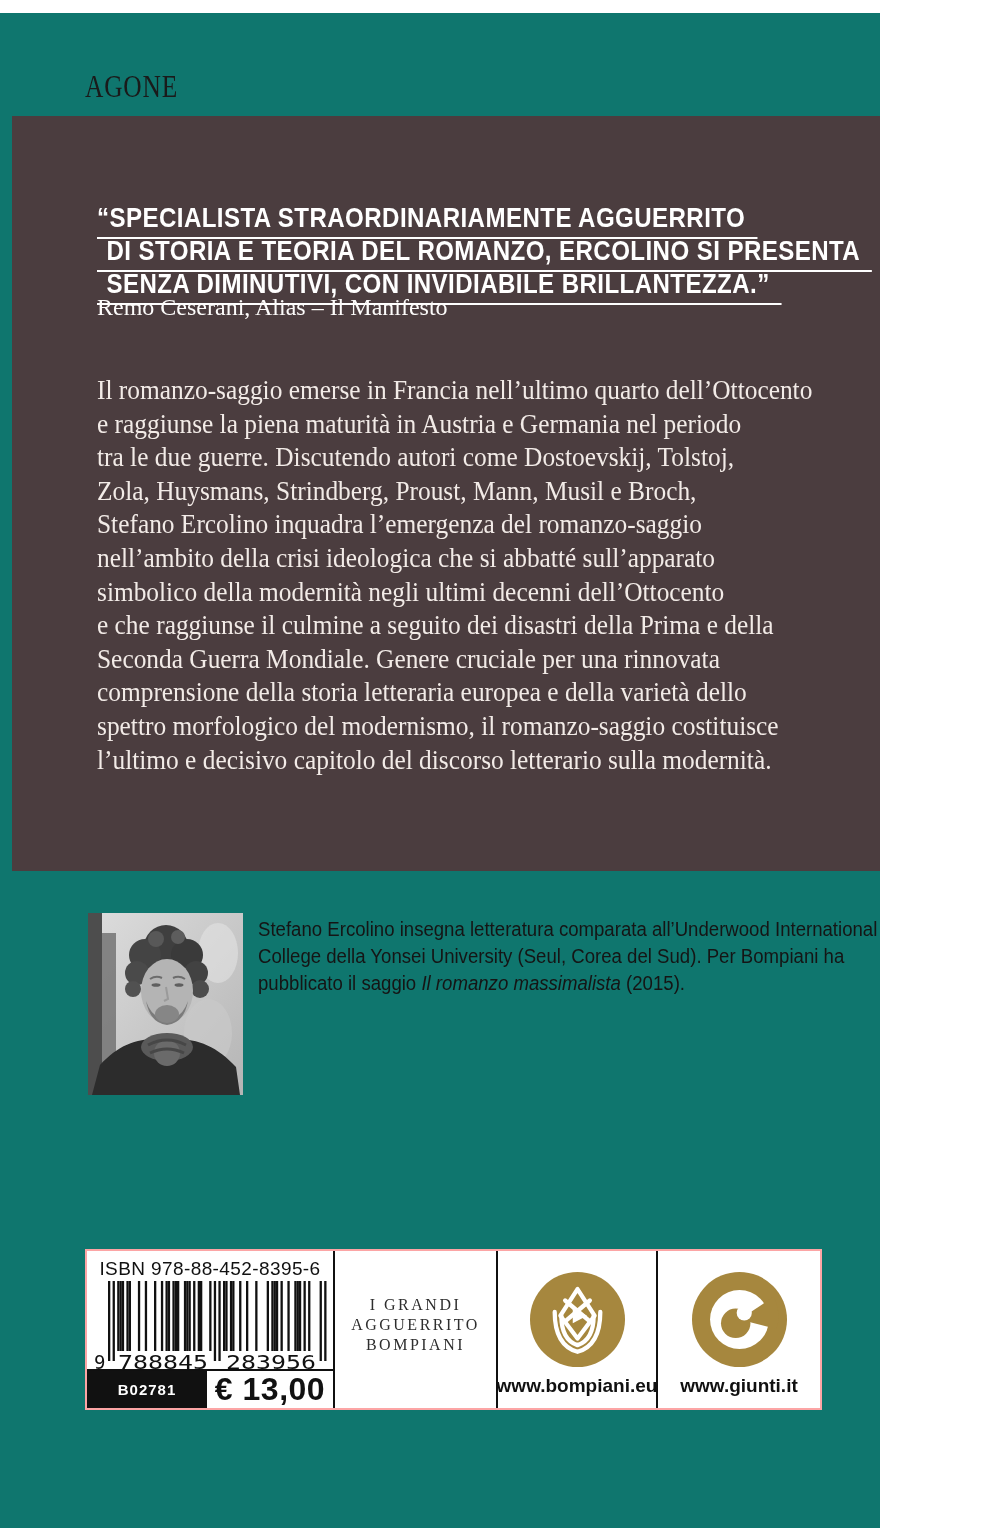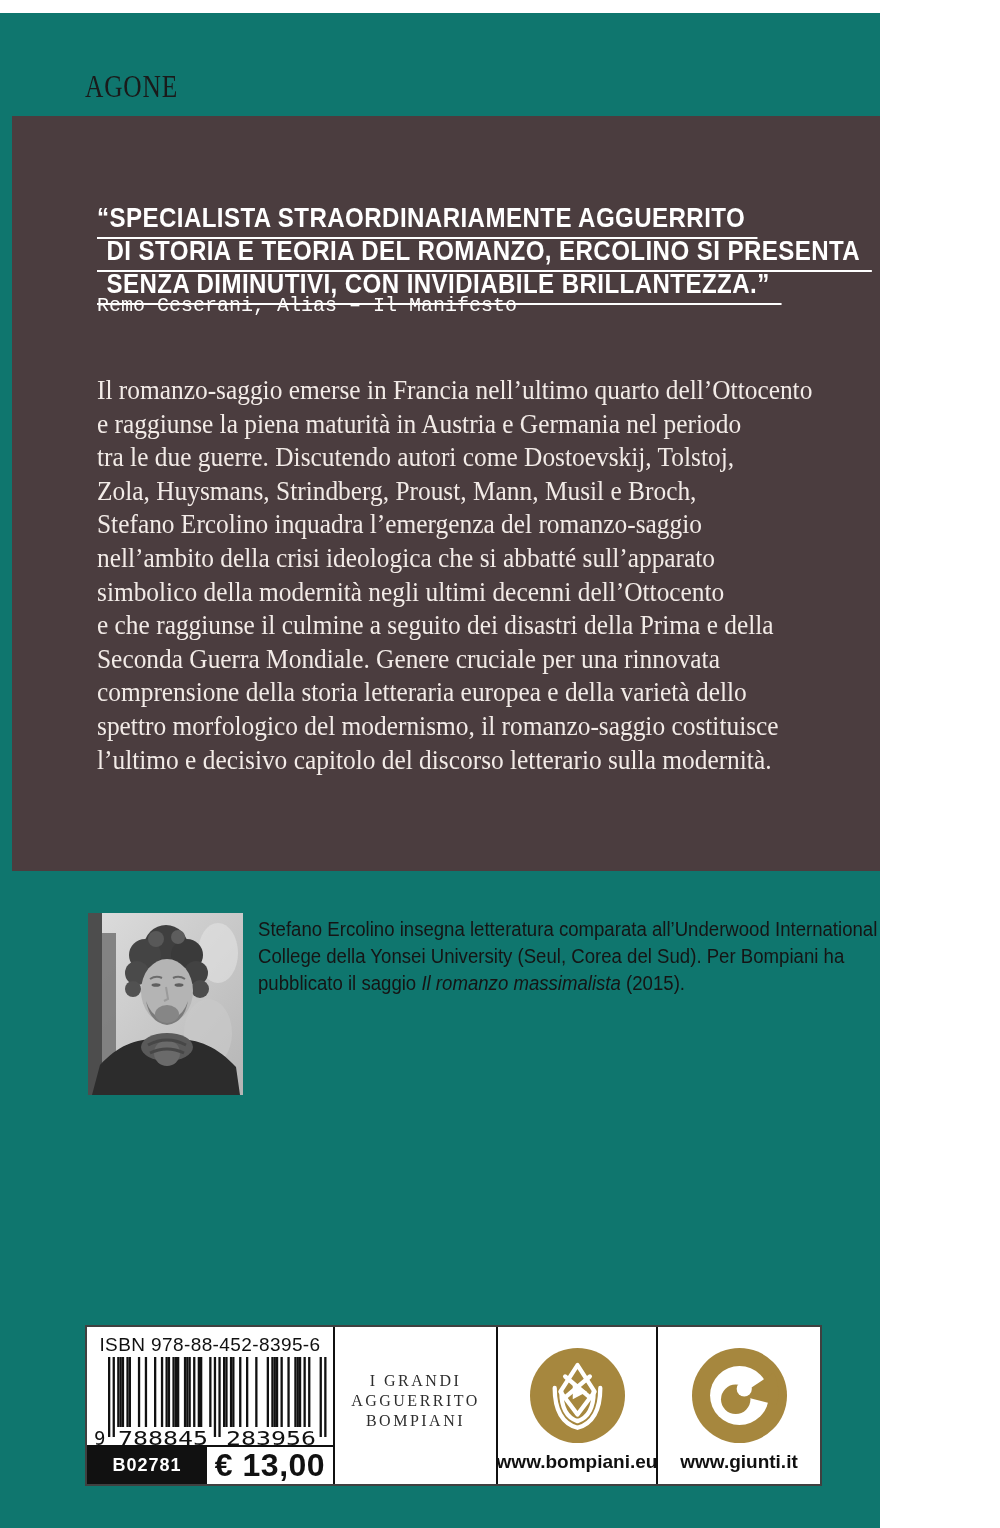--- a/index.html
+++ b/index.html
@@ -26,22 +26,22 @@
     font-weight:bold; font-size:28px; letter-spacing:.5px; color:#ffffff;
     padding:0 14px 3px 0;
     border-bottom:2.5px solid #ffffff;
     transform:scaleX(.86); transform-origin:left top;
     white-space:nowrap;
   }
   .quote-line.indent .qtext { padding-left:11px; }
 
   .attribution {
     position:absolute; left:85px; top:178px;
-    font-family:Liberation Mono, monospace;
-    font-size:20px; color:#fdfcfb; white-space:nowrap;
+    font-family:Liberation Serif, serif;
+    font-size:24px; color:#fdfcfb; white-space:nowrap;
   }
 
   .synopsis {
     position:absolute; left:85px; top:258px;
     font-family:"Liberation Serif","DejaVu Serif",serif;
     font-size:27px; line-height:33.6px; color:#f2ebe7;
     white-space:pre-line;
     transform:scaleX(.94); transform-origin:left top;
   }
 
@@ -57,35 +57,35 @@
 
   
   .credits {
     position:absolute; width:350px; left:595px; top:1112px;
     transform:rotate(-90deg); transform-origin:top right;
     font-size:11.5px; line-height:15px; font-weight:bold; color:#141414;
     text-align:left; white-space:nowrap;
   }
 
   
-  .purchase { position:absolute; left:85px; top:1312px; width:737px; height:161px;
-    display:flex; box-sizing:border-box; border:2px solid #404040; background:#fff; }
+  .purchase { position:absolute; left:85px; top:1236px; width:737px; height:161px;
+    display:flex; box-sizing:border-box; border:2px solid #fca5a5; background:#fff; }
   .cell { box-sizing:border-box; border-right:2px solid #101010; position:relative; }
   .cell:last-child { border-right:none; }
   .cell-barcode { width:248px; }
   .cell-imprint { width:163px; display:flex; flex-direction:column; justify-content:center; align-items:center; }
   .cell-logo { width:160px; display:flex; flex-direction:column; align-items:center; }
   .cell-logo.last { width:auto; flex:1; }
 
   .isbn-label { margin-top:7px; text-align:center; font-size:19px; letter-spacing:.4px; color:#111; }
   .barcode { display:block; margin:1px auto 0; }
   .bc-digit { font-family:"DejaVu Sans Mono",monospace; font-size:19px; fill:#111; }
   .price-row { position:absolute; left:0; right:0; bottom:0; height:37px; border-top:2px solid #101010; display:flex; }
   .badge { width:120px; background:#111; color:#fff; display:flex; align-items:center; justify-content:center;
-           font-weight:bold; font-size:18px; letter-spacing:1px; }
+           font-weight:bold; font-size:15px; letter-spacing:1px; }
   .price { flex:1; display:flex; align-items:center; justify-content:center;
            font-weight:bold; font-size:32px; color:#111; letter-spacing:.5px; }
 
   .imprint-line {
     font-family:"Liberation Serif","DejaVu Serif",serif;
     font-size:16px; line-height:20px; letter-spacing:2.5px; color:#2e2e2e; text-align:center;
     transform:translateY(-5px);
   }
 
   .logo-circle { margin-top:21px; }

